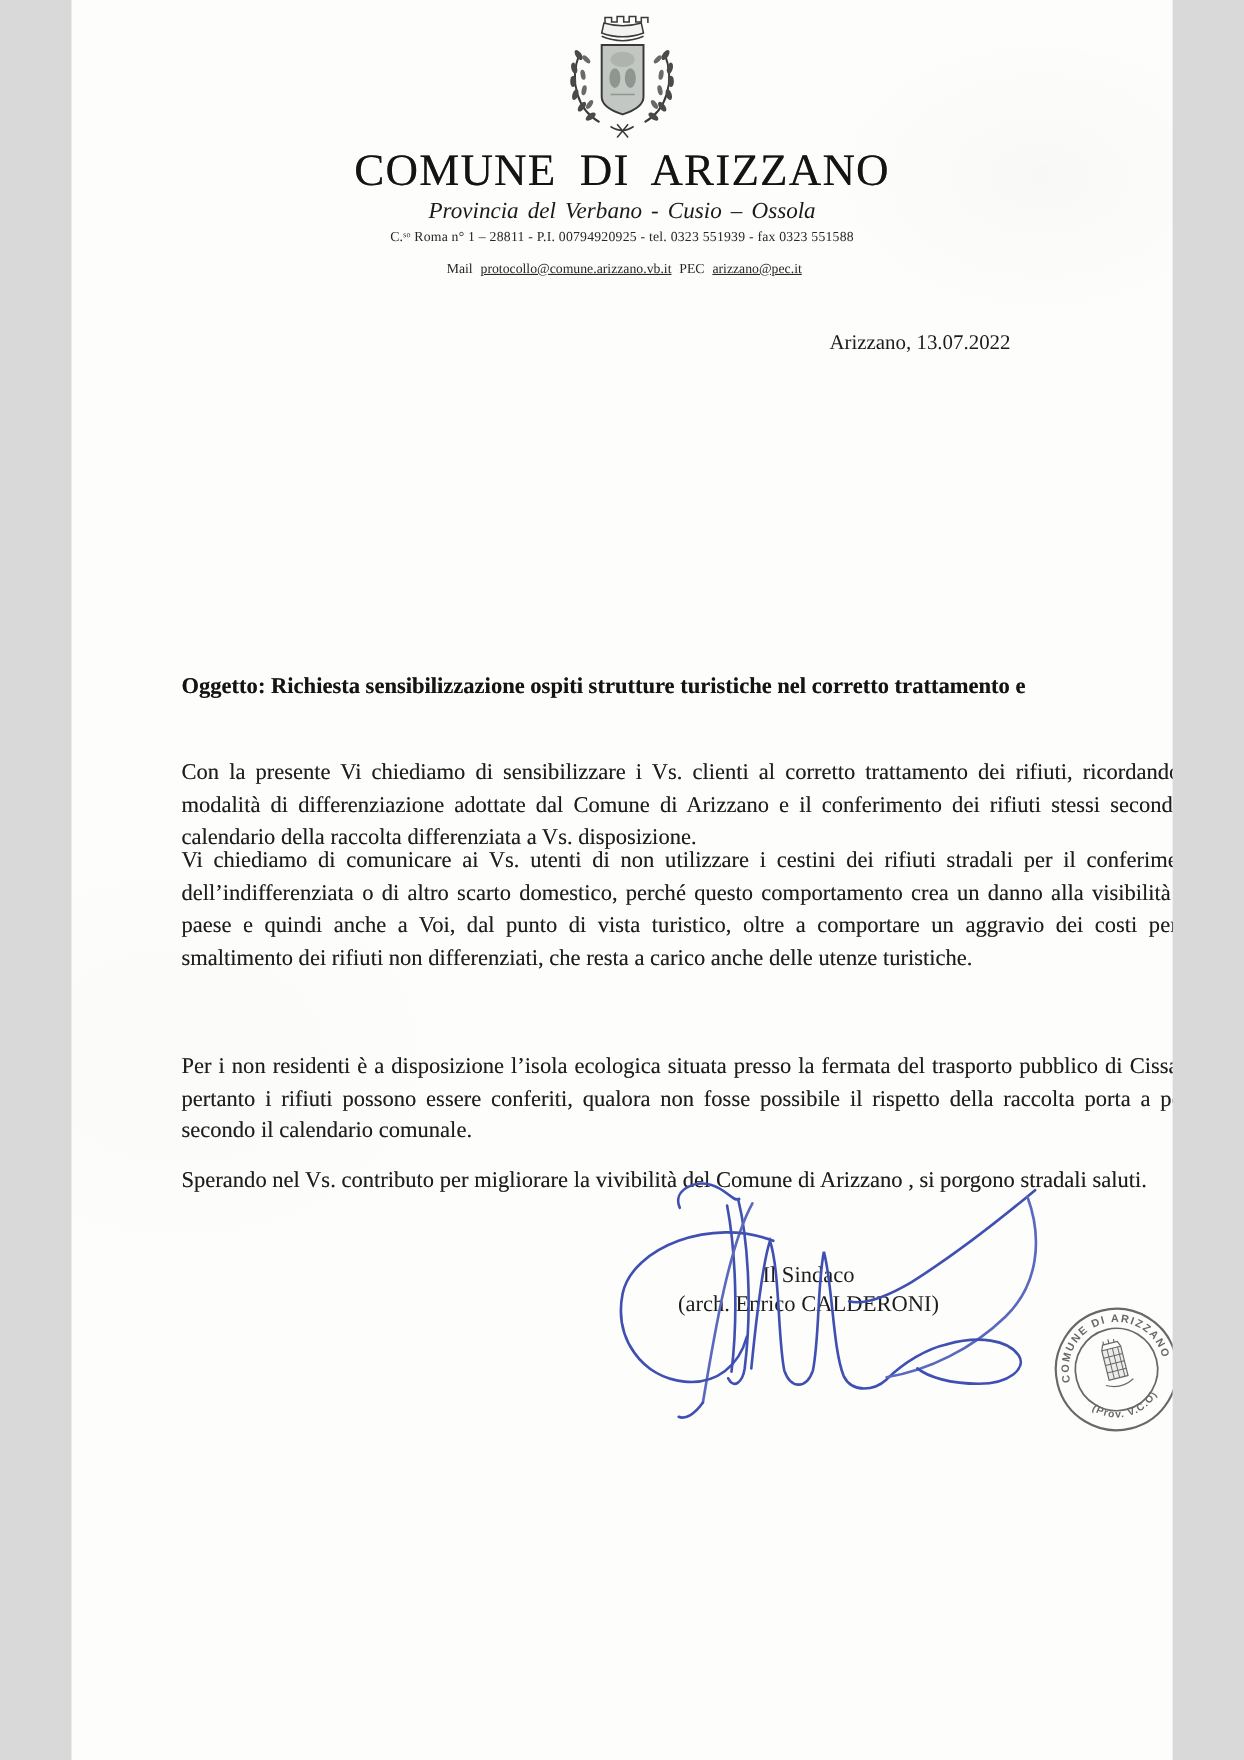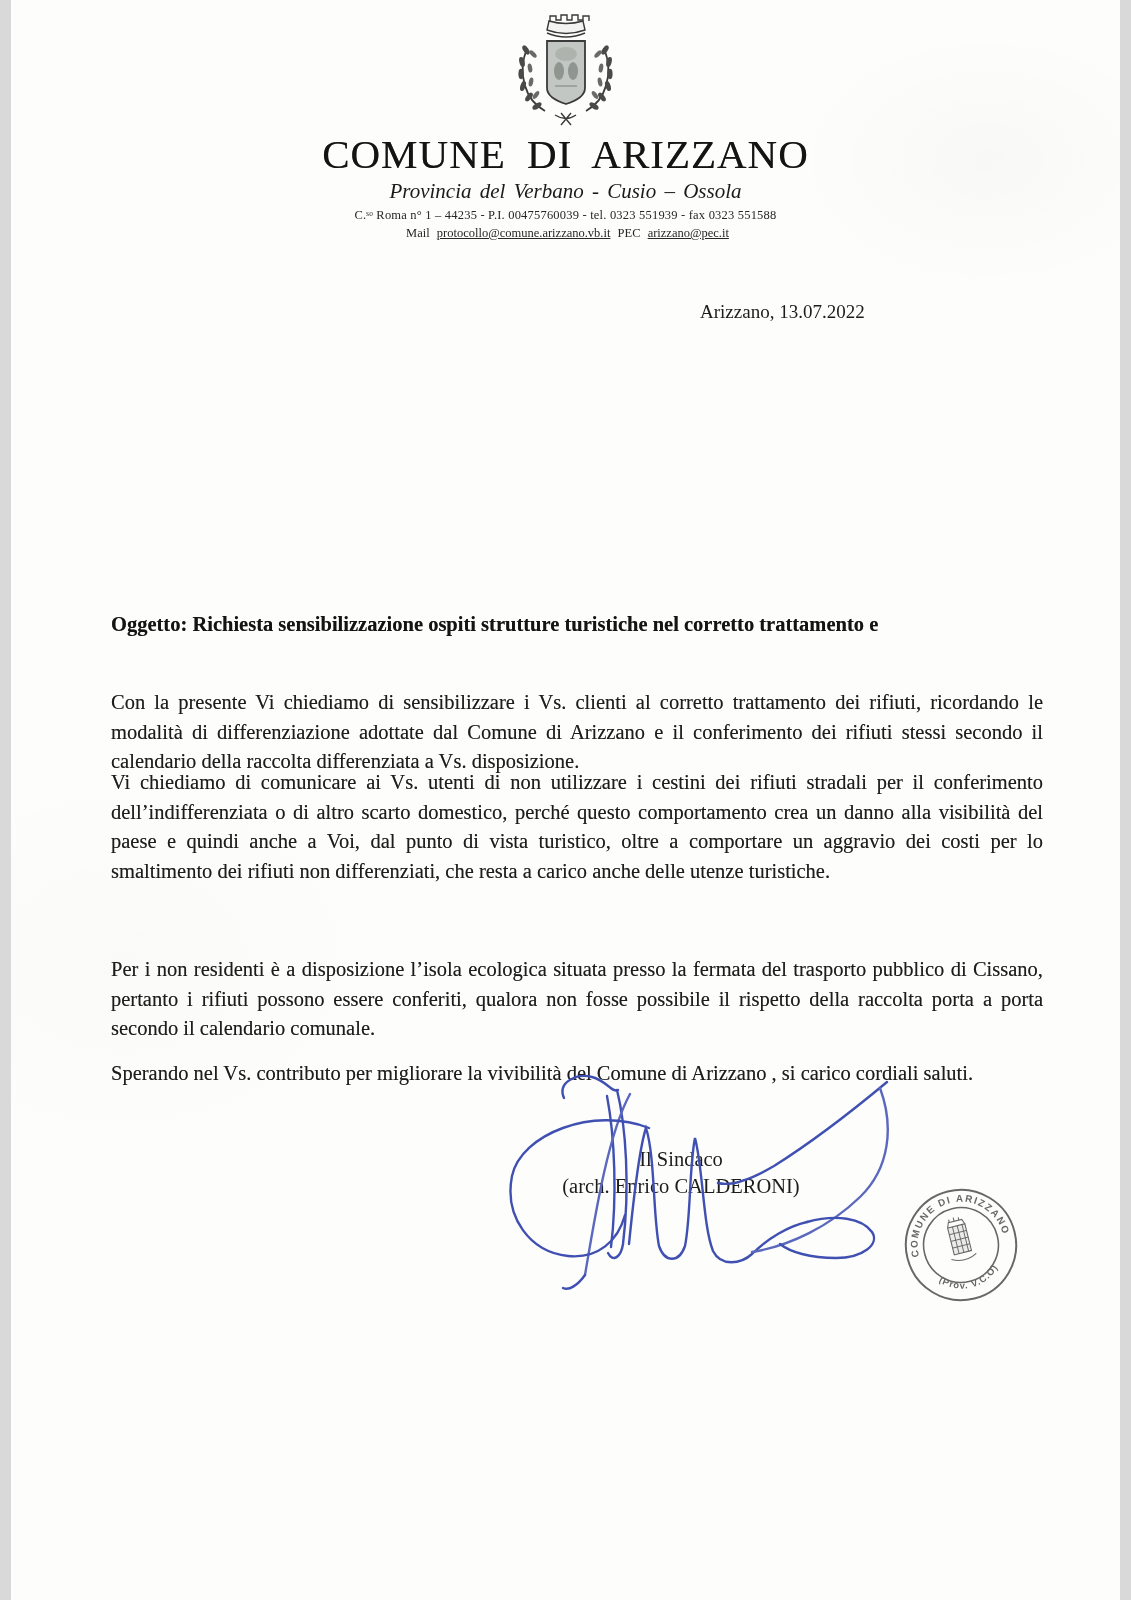--- a/index.html
+++ b/index.html
@@ -1,39 +1,39 @@
 <!DOCTYPE html>
 <html><head>
 <meta charset="utf-8">
 <style>
   * { margin:0; padding:0; box-sizing:border-box; }
   html, body { background:#d9d9d9; }
   .page {
     position:relative;
-    width:1109px; height:1600px;
+    width:1001px; height:1600px;
     margin:0 auto;
     background:#fdfdfb;
     background-image:
       radial-gradient(ellipse 300px 200px at 88% 10%, rgba(0,0,0,0.018), transparent 65%),
       radial-gradient(ellipse 400px 300px at 10% 60%, rgba(0,0,0,0.012), transparent 65%);
     font-family:"Liberation Serif", serif;
     color:#1f1f1f;
     overflow:hidden;
   }
   
   .letterhead { position:absolute; top:0; left:0; right:0; text-align:center; }
   .crest { width:125px; height:122px; margin:8px auto 0; }
   .muni-title {
     font-size:41px; font-weight:400; letter-spacing:1px; word-spacing:10px;
     color:#141414; margin-top:0;
     text-shadow:0 0 0.6px rgba(0,0,0,.55);
   }
   .province { font-size:21px; color:#1a1a1a; margin-top:1px; word-spacing:3px;font-style:italic; }
   .addr { font-size:12.5px; color:#262626; margin-top:4px; letter-spacing:.2px; }
-  .mailline { font-size:12.5px; color:#262626; margin-top:3px; }
+  .mailline { font-size:12.5px; color:#262626; margin-top:14px; }
   .mailline .lbl { margin:0 4px; }
   .mailline a { color:#262626; text-decoration:underline; cursor:pointer; }
   
   .dateblock { position:absolute; left:646px; top:301px; font-size:19px; color:#1c1c1c;margin-left:43px; }
   .recipient { position:absolute; left:646px; top:353px; font-size:19.5px; line-height:23.5px; color:#1c1c1c; }
   
   .subject {
     position:absolute; left:100px; top:610px; width:940px;
     font-weight:700; font-size:20.5px; line-height:29.5px; color:#141414;
     text-shadow:0 0 0.5px rgba(0,0,0,.5);
@@ -94,40 +94,40 @@
         <ellipse cx="95" cy="46" rx="2.2" ry="4.6" transform="rotate(45 95 46)" fill="#6a6a6a" stroke="none"></ellipse>
         <ellipse cx="98" cy="60" rx="2.2" ry="4.6" transform="rotate(10 98 60)" fill="#6a6a6a" stroke="none"></ellipse>
         <ellipse cx="97" cy="74" rx="2.2" ry="4.6" transform="rotate(-12 97 74)" fill="#6a6a6a" stroke="none"></ellipse>
         <ellipse cx="92" cy="87" rx="2.2" ry="4.6" transform="rotate(-35 92 87)" fill="#6a6a6a" stroke="none"></ellipse>
 
         <path d="M52,107 q11,7 21,0 M58,105 l10,12 M68,105 l-10,12"></path>
       </svg>
     </div>
     <h1 class="muni-title">COMUNE DI ARIZZANO</h1>
     <div class="province">Provincia del Verbano - Cusio – Ossola</div>
-    <div class="addr">C.ˢᵒ Roma n° 1 – 44235 - P.I. 00475760039 - tel. 0323 551939 - fax 0323 551588</div>
+    <div class="addr">C.ˢᵒ Roma n° 1 – 28811 - P.I. 00794920925 - tel. 0323 551939 - fax 0323 551588</div>
     <div class="mailline">
       <span class="lbl">Mail</span>
       <a>protocollo@comune.arizzano.vb.it</a>
       <span class="lbl">PEC</span>
       <a>arizzano@pec.it</a>
     </div>
   </header>
 
   <div class="dateblock">Arizzano, 13.07.2022</div>
 
 
   <div class="subject">
     <div>Oggetto: Richiesta sensibilizzazione ospiti strutture turistiche nel corretto trattamento e</div>
   </div>
 
   <p class="para p1">Con la presente Vi chiediamo di sensibilizzare i Vs. clienti al corretto trattamento dei rifiuti, ricordando le modalità di differenziazione adottate dal Comune di Arizzano e il conferimento dei rifiuti stessi secondo il calendario della raccolta differenziata a Vs. disposizione.</p>
   <p class="para p2">Vi chiediamo di comunicare ai Vs. utenti di non utilizzare i cestini dei rifiuti stradali per il conferimento dell’indifferenziata o di altro scarto domestico, perché questo comportamento crea un danno alla visibilità del paese e quindi anche a Voi, dal punto di vista turistico, oltre a comportare un aggravio dei costi per lo smaltimento dei rifiuti non differenziati, che resta a carico anche delle utenze turistiche.</p>
   <p class="para p3">Per i non residenti è a disposizione l’isola ecologica situata presso la fermata del trasporto pubblico di Cissano, pertanto i rifiuti possono essere conferiti, qualora non fosse possibile il rispetto della raccolta porta a porta secondo il calendario comunale.</p>
-  <p class="para p4">Sperando nel Vs. contributo per migliorare la vivibilità del Comune di Arizzano , si carico cordiali saluti.</p>
+  <p class="para p4">Sperando nel Vs. contributo per migliorare la vivibilità del Comune di Arizzano , si porgono stradali saluti.</p>
 
   <div class="sigblock">
     <div>Il Sindaco</div>
     <div>(arch. Enrico CALDERONI)</div>
   </div>
 
   <svg class="signature-svg" width="412" height="228" viewBox="0 0 412 228" fill="none" stroke="#4050b2" stroke-width="2.4" stroke-linecap="round">
 
     <path d="M75,32 C68,16 88,7 103,11 C118,15 123,27 129,24"></path>
 

